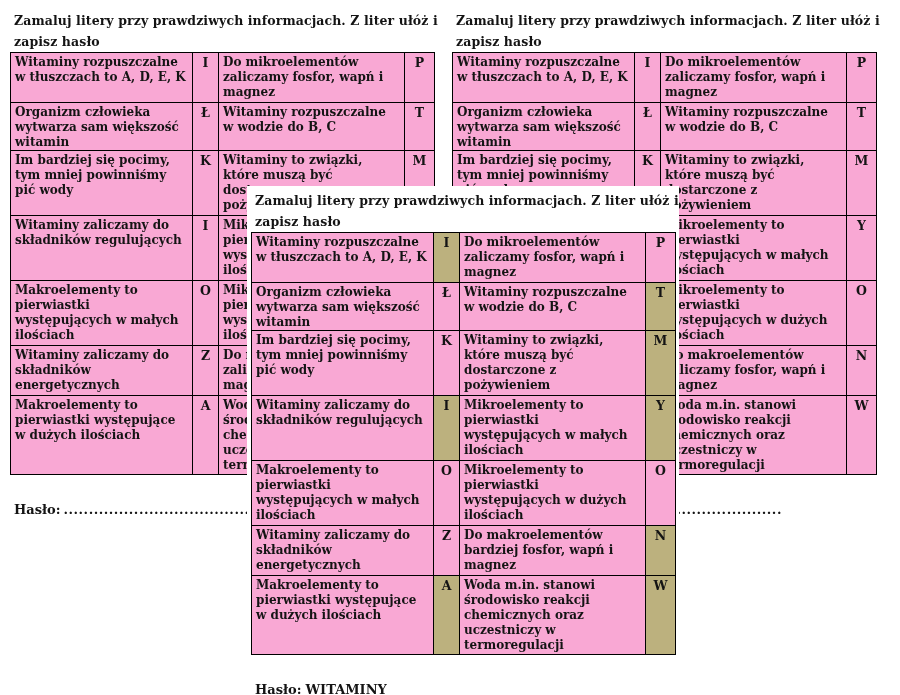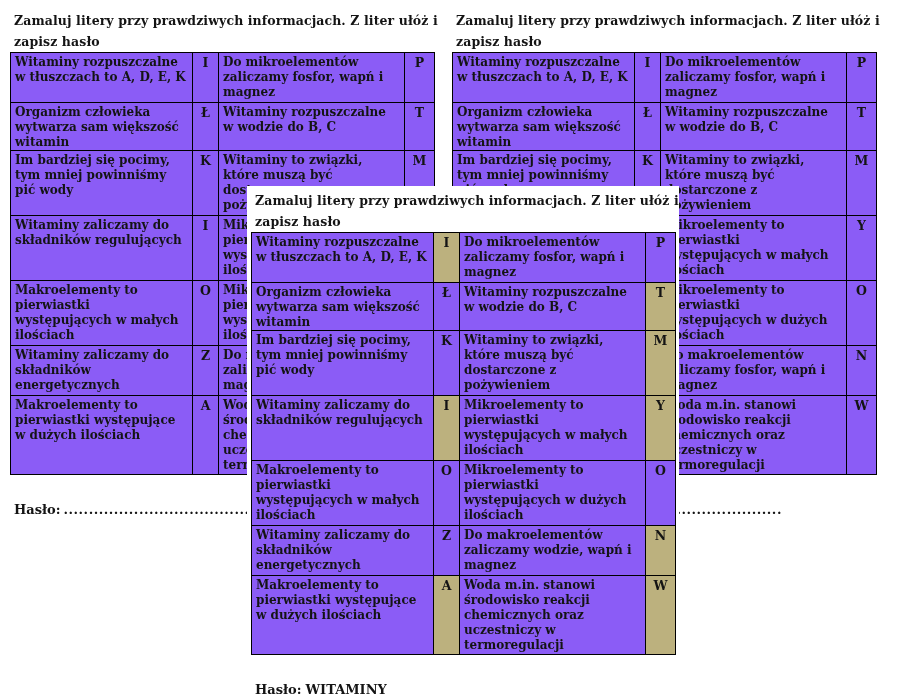--- a/index.html
+++ b/index.html
@@ -29,21 +29,21 @@
     line-height: 21px;
     white-space: nowrap;
     letter-spacing: 0.1px;
   }
 
   table.answers {
     border-collapse: collapse;
     table-layout: fixed;
     width: 424px;
     margin: 0;
-    background: #8b5cf6;
+    background: #f9a8d4;
   }
   table.answers col.c-stmt1 { width: 182px; }
   table.answers col.c-let1  { width: 26px;  }
   table.answers col.c-stmt2 { width: 186px; }
   table.answers col.c-let2  { width: 30px;  }
 
   table.answers td {
     border: 1.6px solid #000000;
     vertical-align: top;
     padding: 2px 4px 0 4px;
@@ -319,21 +319,21 @@
 występujących w dużych
 ilościach</td>
             <td class="letter">O</td>
           </tr>
           <tr>
             <td>Witaminy zaliczamy do
 składników
 energetycznych</td>
             <td class="letter">Z</td>
             <td>Do makroelementów
-zaliczamy wodzie, wapń i
+bardziej fosfor, wapń i
 magnez</td>
             <td class="letter marked">N</td>
           </tr>
           <tr>
             <td>Makroelementy to
 pierwiastki występujące
 w dużych ilościach</td>
             <td class="letter marked">A</td>
             <td>Woda m.in. stanowi
 środowisko reakcji

